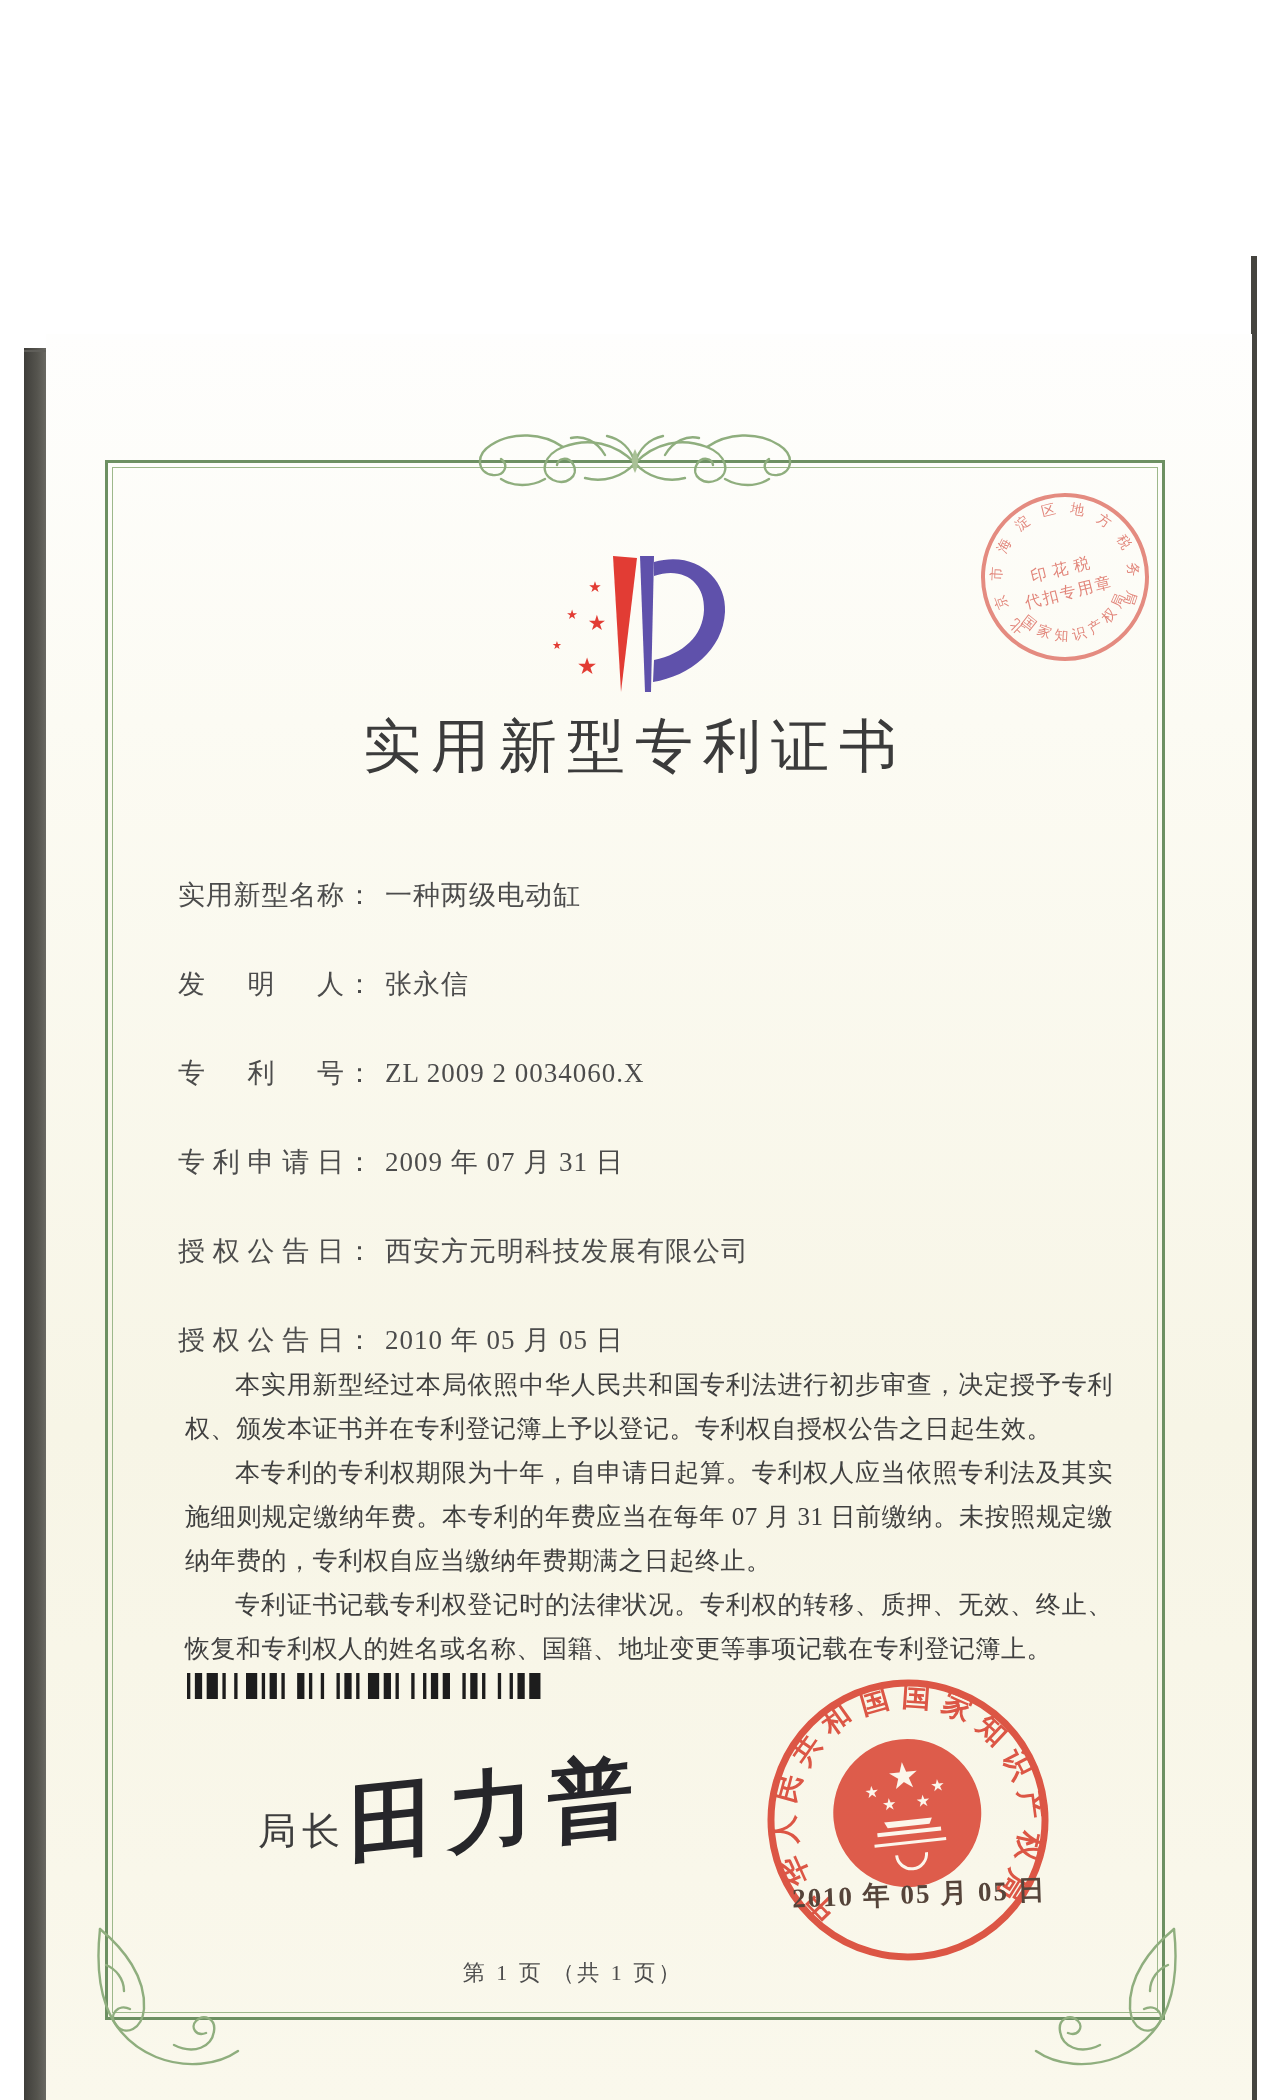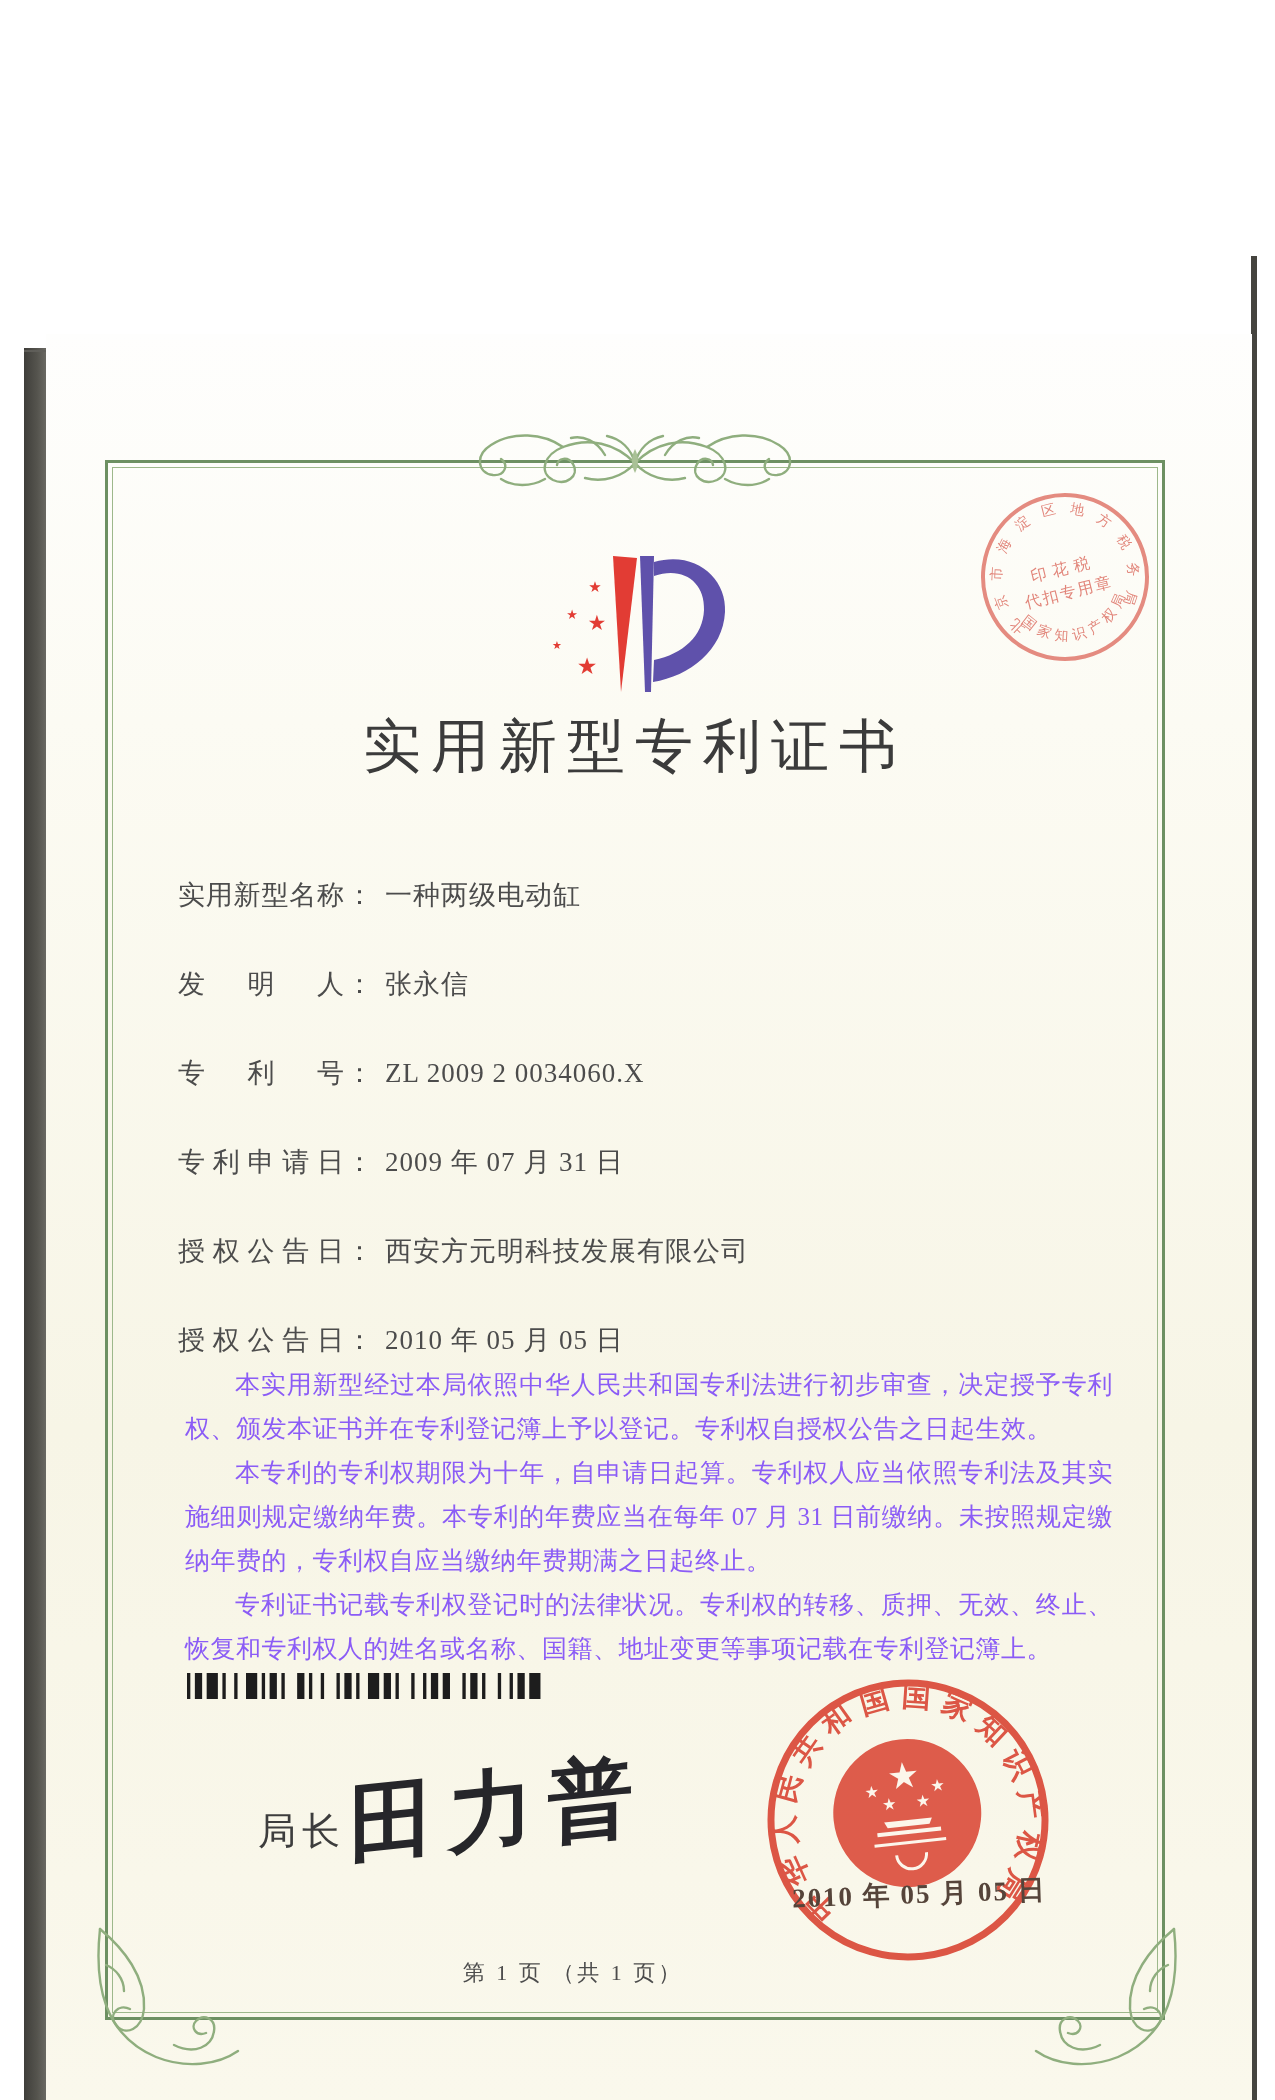--- a/index.html
+++ b/index.html
@@ -41,21 +41,21 @@
 
   
   .fields{position:absolute;left:178px;top:877px;display:flex;flex-direction:column;gap:55px;}
   .field-row{display:flex;align-items:baseline;height:34px;font-size:27px;color:#4c4c4c;}
   .field-label{display:inline-block;width:166px;text-align:justify;text-align-last:justify;}
   .field-colon{margin-left:2px;}
   .field-value{margin-left:12px;letter-spacing:1px;white-space:nowrap;text-align:right;}
 
   
   .paragraphs{position:absolute;left:185px;top:1363px;width:928px;font-size:25px;
-    line-height:44px;color:#8b5cf6;text-align:justify;letter-spacing:0.5px;}
+    line-height:44px;color:#404040;text-align:justify;letter-spacing:0.5px;}
   .paragraphs p{margin:0;text-indent:2em;}
 
   .barcode{position:absolute;left:187px;top:1673px;}
 
   .director-label{position:absolute;left:258px;top:1806px;font-size:38px;color:#3d3d3d;
     letter-spacing:6px;}
   .signature{position:absolute;left:348px;top:1752px;font-size:86px;font-weight:bold;
     color:#26262a;letter-spacing:14px;transform:rotate(-6deg) skewX(-6deg);white-space:nowrap;}
 
   .official-seal{position:absolute;left:758px;top:1670px;opacity:.93;transform:rotate(-6deg);}

